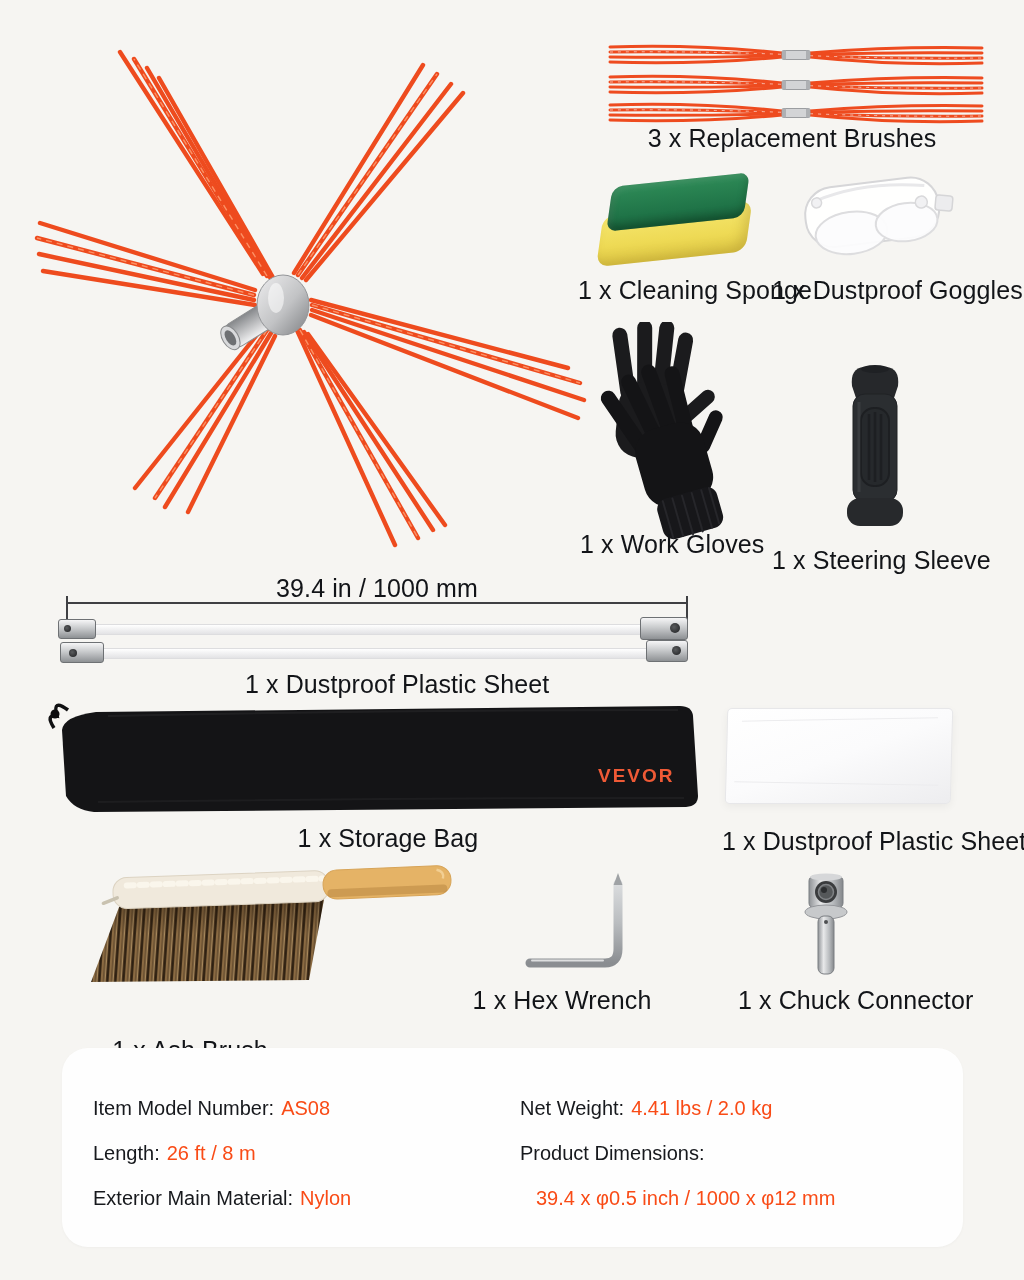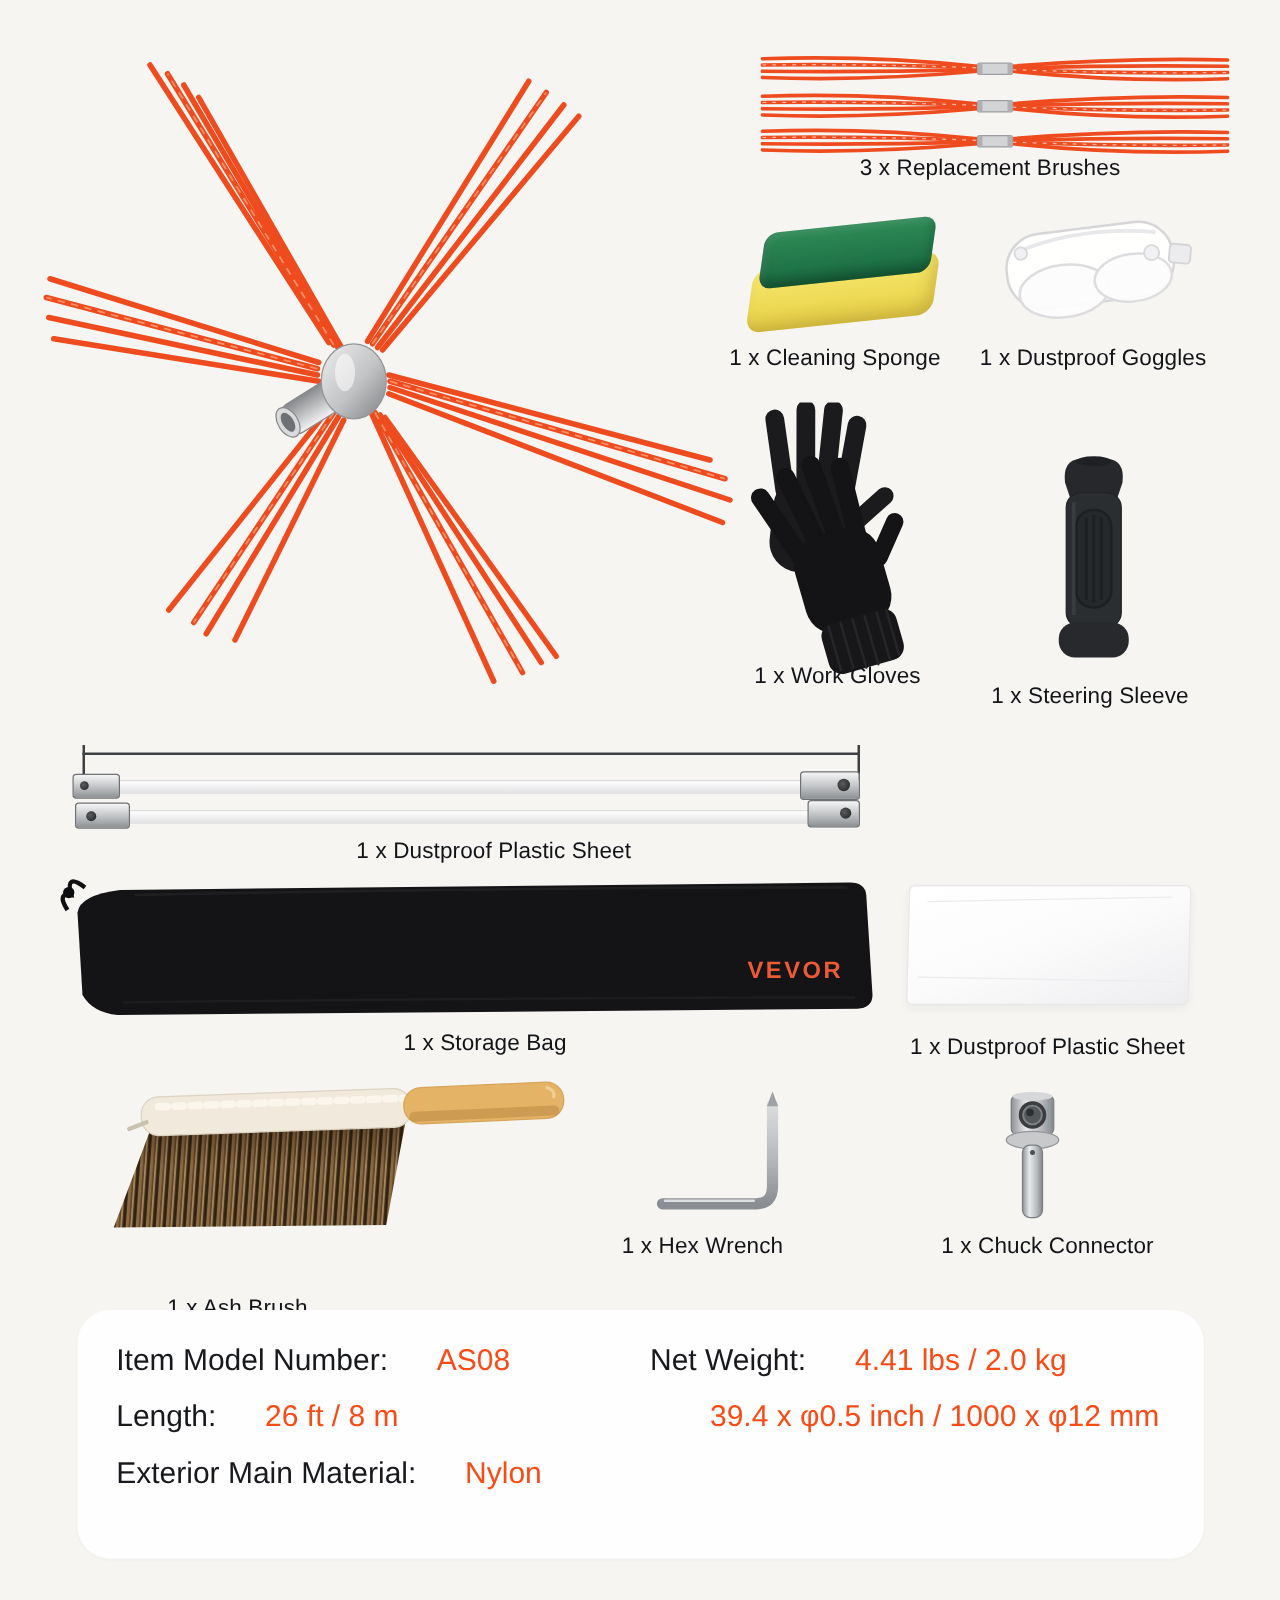--- a/index.html
+++ b/index.html
@@ -4,21 +4,21 @@
 <style>
   html,body{margin:0;padding:0;background:#f6f5f2;}
   #canvas{
     position:relative;width:1024px;height:1280px;overflow:hidden;
     background:#f6f5f2;
     font-family:"Liberation Sans", sans-serif;
     color:#14161a;
   }
   .abs{position:absolute;}
   .cap{
-    position:absolute;font-size:18px;font-weight:500;color:#121418;
+    position:absolute;font-size:25px;font-weight:500;color:#121418;
     text-align:center;letter-spacing:.1px;white-space:nowrap;
   }
   
   .rod-tube{
     position:absolute;height:9px;border-radius:4px;
     background:linear-gradient(180deg,#ffffff 0%,#f2f2f3 45%,#e3e3e5 100%);
     border:1px solid #dddddf;
   }
   .metal{
     position:absolute;border-radius:3px;
@@ -52,21 +52,21 @@
     border:1px solid #e7e7e9;transform:skewX(-1.5deg);
     box-shadow:0 3px 8px rgba(0,0,0,.05);
   }
   .sheet .fold{position:absolute;background:#ececee;}
   
   .card{
     position:absolute;left:62px;top:1048px;width:901px;height:199px;border-radius:26px;
     background:#fefefe;box-shadow:0 1px 3px rgba(0,0,0,.03);
   }
   .speccol{position:absolute;top:27px;display:flex;flex-direction:column;}
-  .specrow{height:45px;display:flex;align-items:flex-start;font-size:24px;white-space:nowrap;gap:32px;}
+  .specrow{height:45px;display:flex;align-items:flex-end;font-size:20px;white-space:nowrap;}
   .specrow .lbl{font-weight:500;color:#17191d;}
   .specrow .val{font-weight:400;color:#f94b16;margin-left:7px;}
 </style>
 </head>
 <body>
 
 <div id="canvas">
 
   <svg class="abs" style="left:8px;top:28px" width="600" height="540" viewBox="0 0 600 540">
     <defs>
@@ -255,20 +255,21 @@
     <g stroke="#1d1f22" stroke-width="2.5">
       <line x1="29" y1="54" x2="29" y2="120"></line>
       <line x1="35" y1="52" x2="35" y2="122"></line>
       <line x1="41" y1="54" x2="41" y2="120"></line>
     </g>
     <rect x="7" y="138" width="56" height="28" rx="13" fill="#27292c"></rect>
     <line x1="19" y1="42" x2="19" y2="132" stroke="rgba(255,255,255,.07)" stroke-width="3"></line>
   </svg>
   <div class="cap" style="left:772px;width:200px;top:546px">1 x Steering Sleeve</div>
 
+  <div class="cap" style="left:227px;width:300px;top:574px">39.4 in / 1000 mm</div>
   <div class="dim-line" style="left:66px;top:602px;width:622px;height:2px"></div>
   <div class="dim-line" style="left:66px;top:596px;width:2px;height:28px"></div>
   <div class="dim-line" style="left:686px;top:596px;width:2px;height:28px"></div>
 
   <div>
     <div class="rod-tube" style="left:88px;top:624px;width:558px"></div>
     <div class="metal" style="left:58px;top:619px;width:36px;height:18px">
       <div class="dot" style="left:5px;top:5px;width:7px;height:7px"></div>
     </div>
     <div class="metal" style="left:640px;top:617px;width:46px;height:21px">
@@ -378,19 +379,23 @@
         <span class="lbl">Exterior Main Material:</span>
         <span class="val">Nylon</span>
       </div>
     </div>
     <div class="speccol" style="left:458px">
       <div class="specrow">
         <span class="lbl">Net Weight:</span>
         <span class="val">4.41 lbs / 2.0 kg</span>
       </div>
       <div class="specrow">
+        <span class="lbl">Product Dimensions:</span>
+        <span class="val"></span>
+      </div>
+      <div class="specrow">
         <span class="lbl"></span>
         <span class="val" style="margin-left:16px">39.4 x φ0.5 inch / 1000 x φ12 mm</span>
       </div>
     </div>
   </div>
 
 </div>
 
 </body></html>

